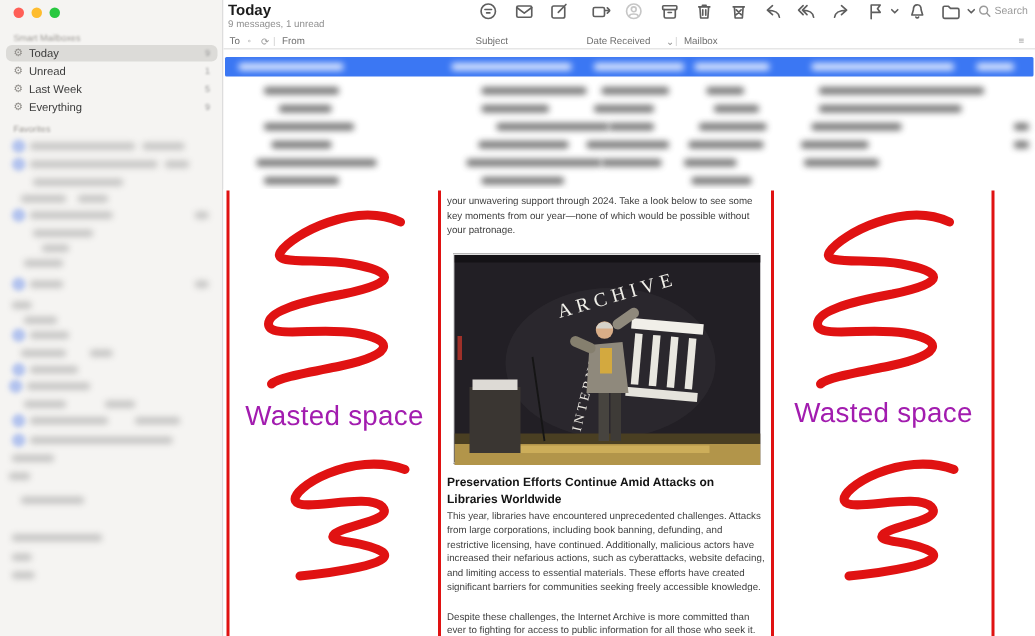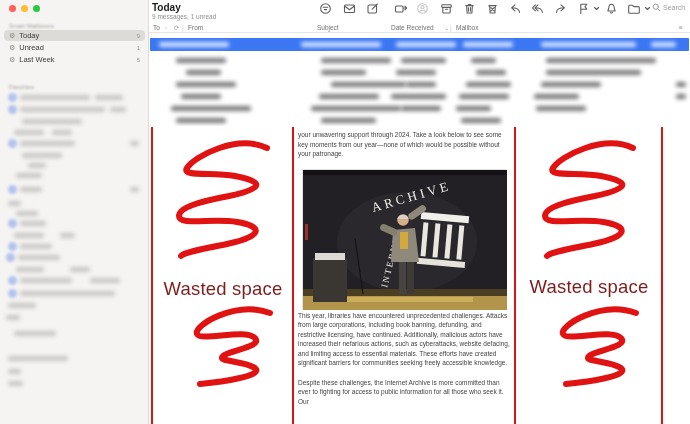--- a/index.html
+++ b/index.html
@@ -48,21 +48,21 @@
   .email { position:absolute; left:147px; top:2px; width:216px; color:#3f3f3f; }
   .email p { font-size:6.5px; line-height:9.5px; margin:2px 2px 0 2px; }
   .photo { margin:10px auto 0 auto; width:204px; height:140px; border:1px solid #e0e0e0; background:#221f25; }
   .email h3 { font-size:8px; line-height:11px; margin:7px 2px 0 2px; color:#141414; }
   .gap { height:8px; }
   .anno { position:absolute; top:0; bottom:0; }
   .anno-left { left:4px; width:140px; }
   .anno-right { left:368px; width:144px; }
   .scrib { position:absolute; }
   .scrib svg { stroke:#e01212; fill:none; stroke-width:6; stroke-linecap:round; }
-  .wasted { position:absolute; width:100%; text-align:center; font-size:18.5px; color:#7f1d1d; letter-spacing:.2px;margin-top:12px; }
+  .wasted { position:absolute; width:100%; text-align:center; font-size:18.5px; color:#a21caf; letter-spacing:.2px; }
 </style>
 </head>
 <body>
 
 <div class="app">
 
   <aside class="sidebar">
     <div class="lights">
       <span class="light l-close"></span>
       <span class="light l-min"></span>
@@ -78,20 +78,25 @@
     </div>
     <div class="sb-item" style="top:54px">
       <span class="sb-gear">⚙</span>
       <span class="sb-lbl">Last Week</span>
       <span class="cnt">5</span>
     </div>
     <div class="sb-item" style="top:42px">
       <span class="sb-gear">⚙</span>
       <span class="sb-lbl">Unread</span>
       <span class="cnt">1</span>
+    </div>
+    <div class="sb-item" style="top:66px">
+      <span class="sb-gear">⚙</span>
+      <span class="sb-lbl">Everything</span>
+      <span class="cnt">9</span>
     </div>
 
     <div class="sect" style="top:84px">Favorites</div>
 
     <div>
       <span class="bc" style="left:8px;top:93px"></span>
         <span class="bb" style="left:20px;top:95px;width:70px"></span>
         <span class="bb" style="left:95px;top:95px;width:28px"></span>
       <span class="bc" style="left:8px;top:105px"></span>
         <span class="bb" style="left:20px;top:107px;width:85px"></span>
@@ -338,19 +343,20 @@
             <rect x="104" y="92" width="7" height="32" fill="#3e3b37"></rect>
             <path d="M90 60 112 58 116 92 88 92 Z" fill="#8f897c"></path>
             <rect x="108" y="44" width="20" height="7" rx="3.5" fill="#8f897c" transform="rotate(-35 108 51)"></rect>
             <rect x="76" y="60" width="18" height="7" rx="3.5" fill="#857f6e" transform="rotate(24 94 63)"></rect>
             <rect x="97" y="62" width="8" height="17" fill="#d3a93f"></rect>
             <circle cx="100" cy="50" r="5.8" fill="#d9ad87"></circle>
             <path d="M94.4 49a5.8 5.8 0 0 1 11.2 0" fill="#d6d2c9"></path>
           </svg>
         </div>
 
+        <h3>Preservation Efforts Continue Amid Attacks on Libraries Worldwide</h3>
         <p>This year, libraries have encountered unprecedented challenges. Attacks from large corporations, including book banning, defunding, and restrictive licensing, have continued. Additionally, malicious actors have increased their nefarious actions, such as cyberattacks, website defacing, and limiting access to essential materials. These efforts have created significant barriers for communities seeking freely accessible knowledge.</p>
         <div class="gap"></div>
         <p>Despite these challenges, the Internet Archive is more committed than ever to fighting for access to public information for all those who seek it. Our</p>
       </div>
     </div>
   </div>
 </div>
 
 </body></html>

